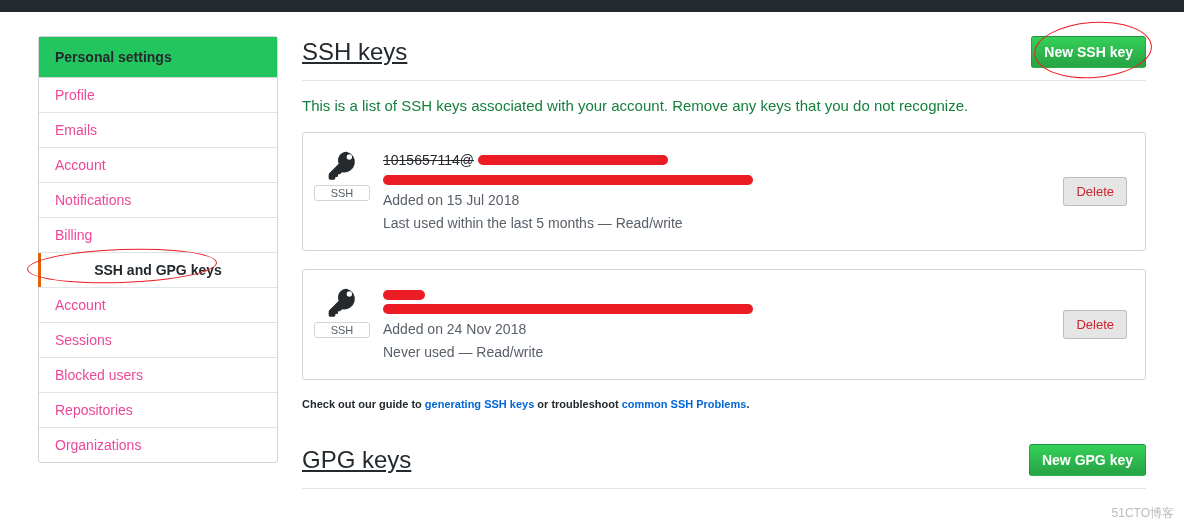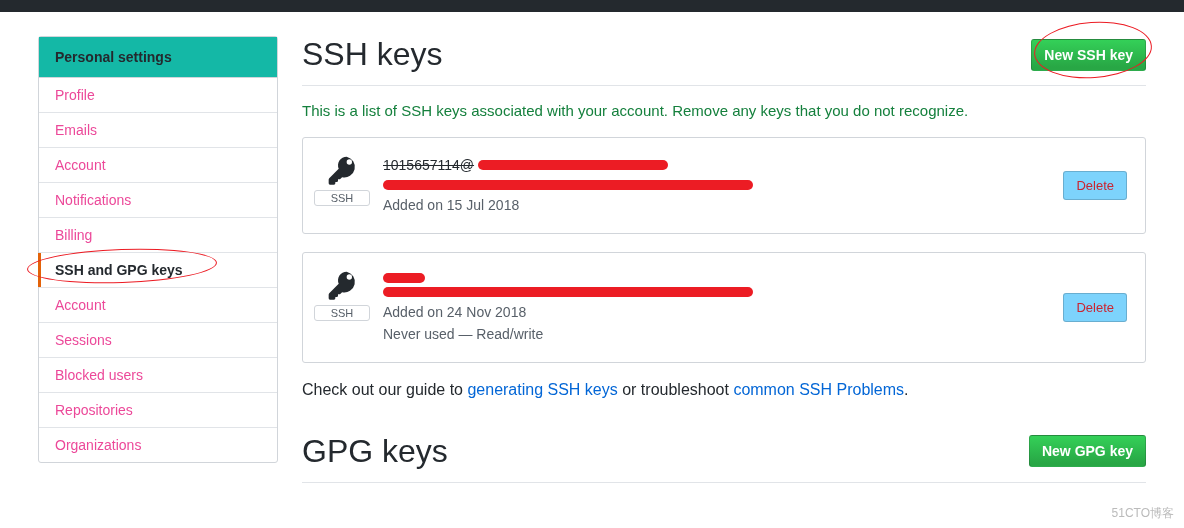--- a/index.html
+++ b/index.html
@@ -23,74 +23,76 @@
   }
   .sidebar {
     width: 240px;
     flex-shrink: 0;
     border: 1px solid #d1d5da;
     border-radius: 3px;
     align-self: flex-start;
     position: relative;
   }
   .sidebar-header {
-    background: #14b8a6;
+    background: #22c55e;
     padding: 12px 16px;
     font-weight: 600;
     border-bottom: 1px solid #d1d5da;
   }
   .sidebar-item {
     display: block;
     padding: 9px 16px;
     border-bottom: 1px solid #e1e4e8;
     color: #ec4899;
     cursor: pointer;
     position: relative;
   }
   .sidebar-item:last-child { border-bottom: none; }
   .sidebar-item.active {
     color: #24292e;
     font-weight: 600;
+    text-align: center;
   }
   .sidebar-item.active::before {
     content: "";
     position: absolute;
     left: -1px; top: 0; bottom: 0;
     width: 3px;
     background: #e36209;
   }
   .main {
     flex: 1;
     min-width: 0;
   }
   .section-header {
     display: flex;
     align-items: center;
     justify-content: space-between;
     padding-bottom: 12px;
     border-bottom: 1px solid #e1e4e8;
   }
   .section-header h2 {
-    font-size: 32px;
+    font-size: 24px;
     font-weight: 400;
     margin: 0;
+    text-decoration: underline;
   }
   .btn-primary {
     background-color: #28a745;
     background-image: linear-gradient(-180deg,#34d058,#28a745 90%);
     border: 1px solid rgba(27,31,35,.2);
     color: #fff;
     font-weight: 600;
     padding: 7px 12px;
     font-size: 14px;
     border-radius: 3px;
     cursor: pointer;
   }
   .btn-danger {
-    background: #7dd3fc;
+    background: #e5e5e5;
     border: 1px solid rgba(27,31,35,.2);
     color: #cb2431;
     font-weight: 500;
     padding: 6px 12px;
     font-size: 13px;
     border-radius: 3px;
     cursor: pointer;
   }
   .desc {
     margin: 16px 0 18px 0;
@@ -149,22 +151,23 @@
     border-radius: 5px;
     display: inline-block;
     margin: 4px 0;
   }
   .redact-row {
     display:flex; align-items:center; gap:4px;
   }
   .key-actions { align-self: center; }
   .guide {
     color: #24292e;
-    font-size: 16px;
+    font-size: 11px;
     margin: 4px 0 34px 0;
+    font-weight: bold;
   }
   .guide a {
     color: #0366d6;
     cursor: pointer;
     text-decoration: none;
   }
   .section-header.second { position:relative; }
   .circle-annot {
     position: absolute;
     border: 1.5px solid #ec1c24;
@@ -236,20 +239,21 @@
         </svg>
         <span class="key-badge">SSH</span>
       </div>
       <div class="key-details">
         <div class="redact-row">
             <div style="color:#24292e;text-decoration:line-through;font-size:14px;">1015657114@</div>
             <div class="redact-medium"></div>
           </div>
         <div class="redact-long"></div>
         <div>Added on 15 Jul 2018</div>
+        <div>Last used within the last 5 months — Read/write</div>
       </div>
       <div class="key-actions">
         <button class="btn-danger">Delete</button>
       </div>
     </div>
 
     <div class="key-box">
       <div class="key-visual">
         <svg class="key-icon" viewBox="0 0 24 24" fill="currentColor">
           <path d="M15.5 2a6.5 6.5 0 0 0-5.97 9.07l-7.1 7.1a1.5 1.5 0 0 0-.43 1.06V22a1 1 0 0 0 1 1H6a1 1 0 0 0 1-1v-1h1a1 1 0 0 0 1-1v-1h1a1 1 0 0 0 .71-.29l1.36-1.36A6.5 6.5 0 1 0 15.5 2Zm2 6a2 2 0 1 1 0-4 2 2 0 0 1 0 4Z"></path>

